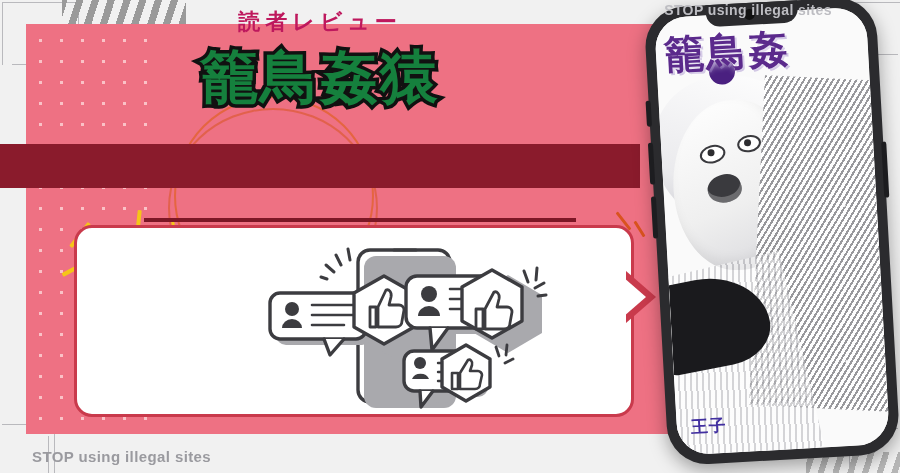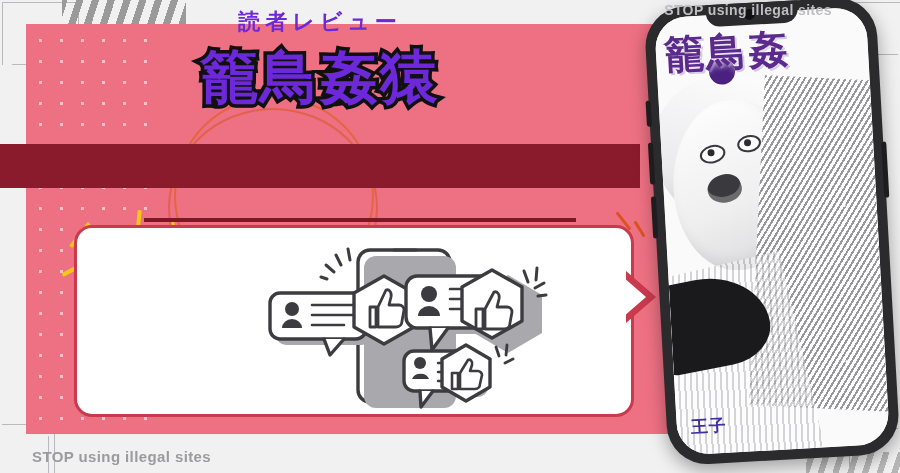--- a/index.html
+++ b/index.html
@@ -56,36 +56,36 @@
   .sp5{left:126px;top:206px;width:3px;height:18px;transform:rotate(14deg);}
   .sp6{left:146px;top:196px;width:3px;height:14px;transform:rotate(-8deg);}
   .sp-r1{left:596px;top:186px;width:3px;height:22px;transform:rotate(-38deg);background:#d9531f;}
   .sp-r2{left:612px;top:196px;width:3px;height:18px;transform:rotate(-32deg);background:#d9531f;}
 
   
   .title{
     position:absolute;left:0;top:48px;width:640px;
     text-align:center;
     font-family:"DejaVu Sans","Liberation Sans",sans-serif;
-    font-size:58px;font-weight:700;color:#6d28d9;
+    font-size:58px;font-weight:700;color:#15803d;
     letter-spacing:2px;line-height:1;
     -webkit-text-stroke:7px #111111;
     paint-order:stroke fill;
     text-shadow:0 3px 0 #111;
   }
 
   
   .banner{
     position:absolute;left:0;top:144px;width:640px;height:44px;
     background:#8a1b2c;
   }
   .banner-text{
     position:absolute;left:0;top:0;width:640px;height:44px;
     display:flex;align-items:center;justify-content:center;
-    color:#6d28d9;font-size:22px;font-weight:700;letter-spacing:5px;
+    color:#be185d;font-size:22px;font-weight:700;letter-spacing:5px;
     font-family:"DejaVu Sans","Liberation Sans",sans-serif;
   }
   .banner-underline{
     position:absolute;left:144px;top:218px;width:432px;height:4px;background:#7d1726;
   }
 
   
   .card-wrap{position:absolute;left:74px;top:225px;width:578px;height:192px;}
   .card-outer{
     position:absolute;left:0;top:0;width:560px;height:192px;

